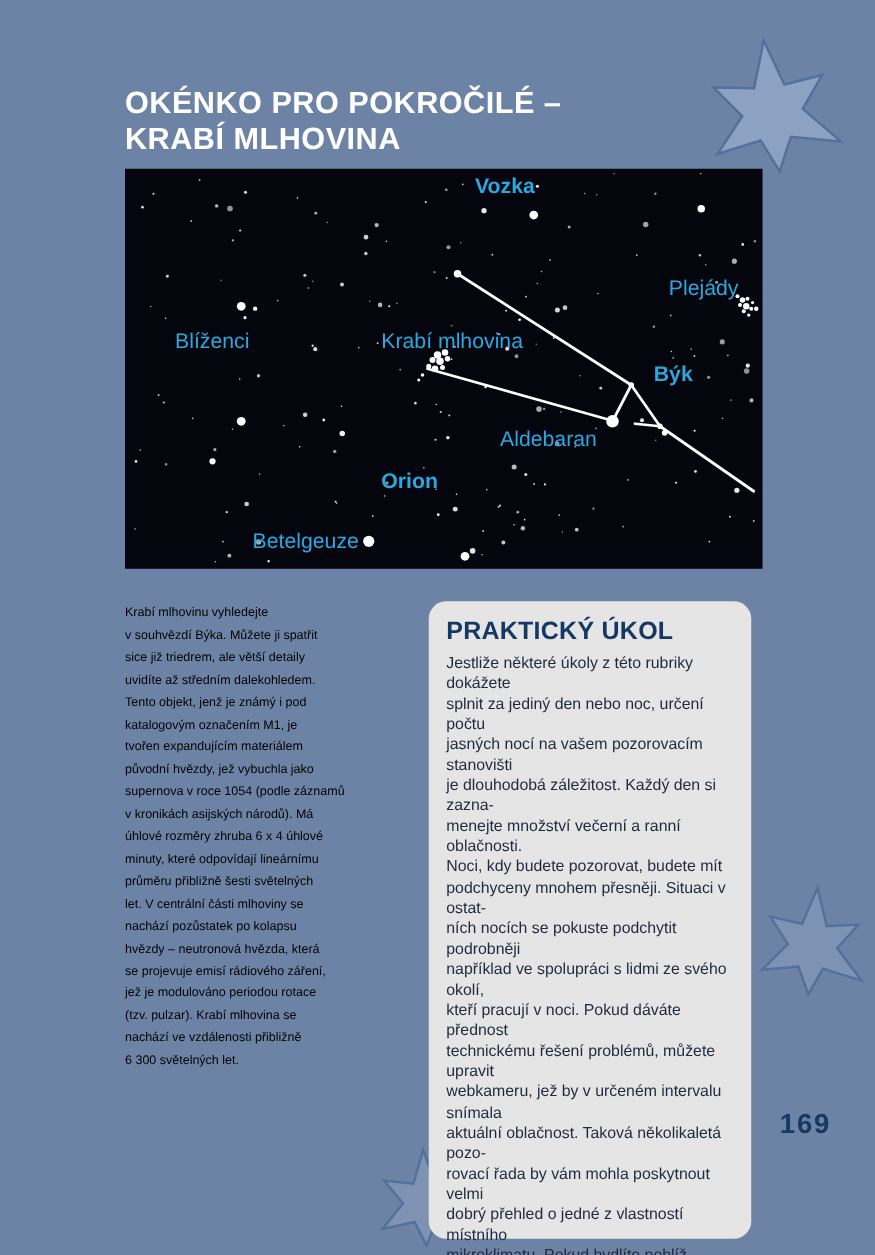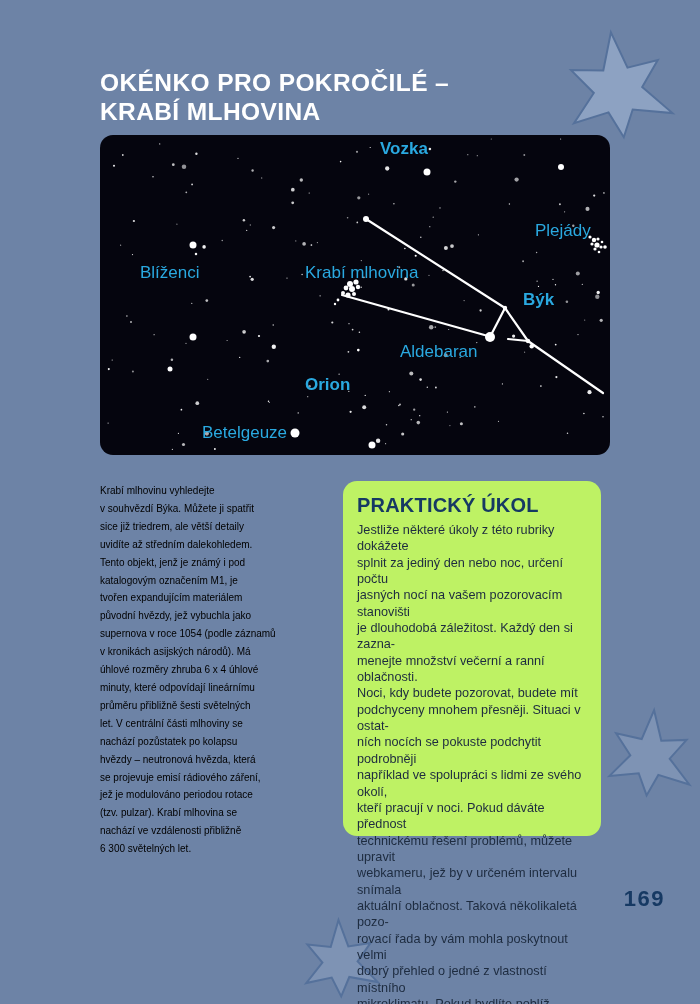--- a/index.html
+++ b/index.html
@@ -8,30 +8,30 @@
     background:#6d83a6;font-family:"Liberation Sans",sans-serif;
   }
   .decor{position:absolute;left:0;top:0;z-index:0;}
   .page-title{
     position:absolute;left:100px;top:52px;z-index:1;
     color:#ffffff;font-size:24.5px;font-weight:bold;line-height:29px;
     letter-spacing:.4px;white-space:pre-line;
   }
   .chart{
     position:absolute;left:100px;top:135px;width:510px;height:320px;
-    background:#05050e;z-index:1;border-radius:13px;
+    background:#05050e;z-index:1;
   }
   .chart svg{display:block;width:100%;height:100%;}
   .left-col{
     position:absolute;left:100px;top:482px;width:242px;z-index:1;
     color:#000000;font-size:10px;line-height:17.9px;white-space:pre-line;
   }
   .task-box{
-    position:absolute;left:343px;top:481px;width:258px;height:355px;z-index:2;
-    background:#bef264;border-radius:14px;box-sizing:border-box;
+    position:absolute;left:343px;top:481px;width:258px;height:510px;z-index:2;
+    background:#e5e5e5;border-radius:14px;box-sizing:border-box;
     padding:13px 14px 10px 14px;
   }
   .box-title{color:#163963;font-size:20px;font-weight:bold;letter-spacing:.2px;}
   .box-subtitle{color:#5d81aa;font-size:14.3px;margin-top:1px;}
   .box-body{
     color:#1d2b3f;font-size:12.7px;line-height:16.35px;margin-top:5px;
     white-space:pre-line;
   }
   .pagenum{
     position:absolute;right:35px;top:886px;z-index:1;

